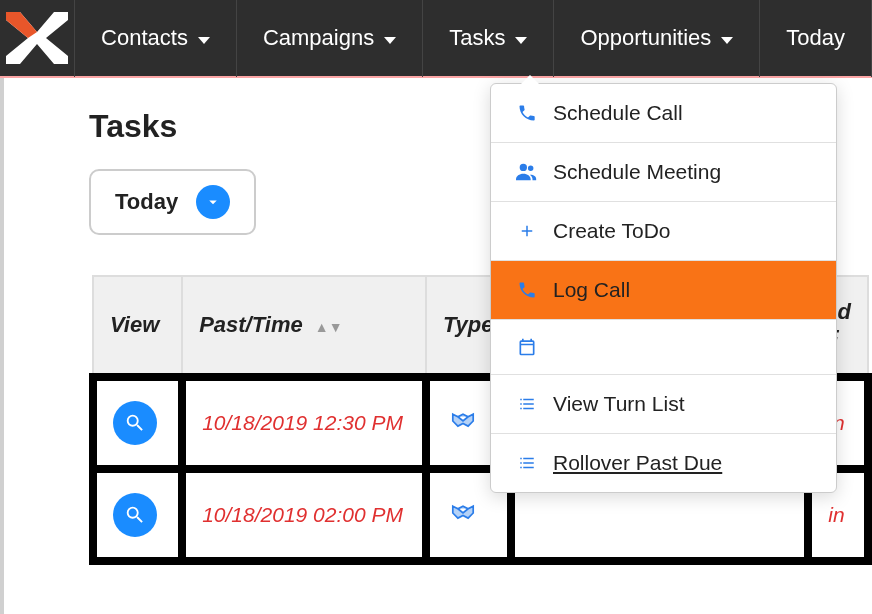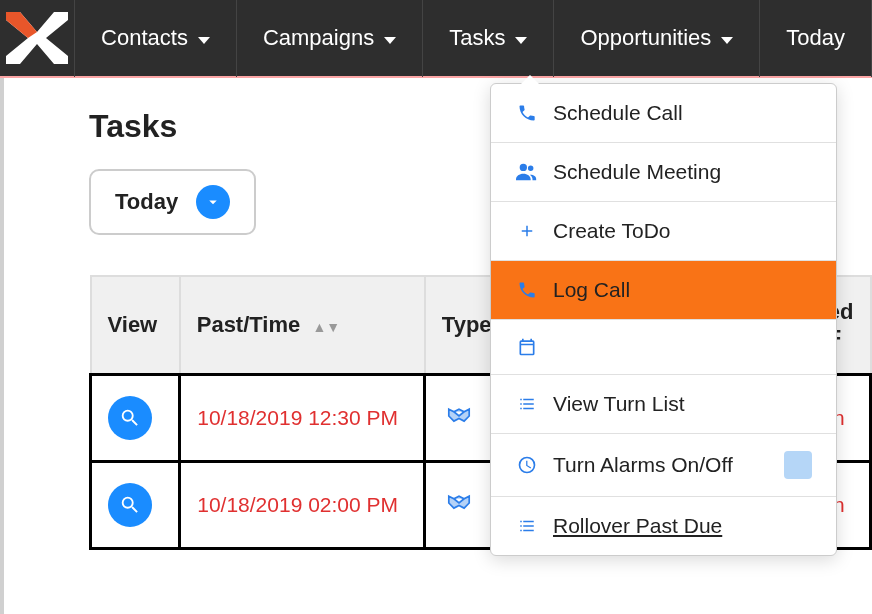--- a/index.html
+++ b/index.html
@@ -14,23 +14,23 @@
 .caret { width: 0; height: 0; border-left: 6px solid transparent; border-right: 6px solid transparent; border-top: 7px solid #fff; margin-top: 4px; }
 
 .content { padding: 30px 0 0 85px; border-left: 4px solid #d0d0d0; margin-left: 0; height: calc(100% - 78px); position: relative; }
 .page-title { font-size: 32px; font-weight: 700; color: #222; margin-bottom: 24px; }
 
 .filters { display: flex; gap: 20px; margin-bottom: 40px; }
 .filter-btn { display: flex; align-items: center; justify-content: center; gap: 18px; background: #fff; border: 2px solid #ccc; border-radius: 10px; padding: 14px 24px; font-size: 22px; font-weight: 700; color: #222; cursor: pointer; }
 .filter-circle { width: 34px; height: 34px; border-radius: 50%; background: #1a8cff; display: flex; align-items: center; justify-content: center; }
 .filter-circle svg { width: 18px; height: 18px; fill: #fff; }
 
-.table { border-collapse: collapse; width: 100%; }
+.table { border-collapse: collapse; width: 100%; font-style: italic; }
 .table th { background: #f0f0f0; border: 2px solid #ddd; padding: 22px 16px; text-align: left; font-size: 22px; font-weight: 700; color: #222; }
-.table td { border: 3px solid #000000; padding: 20px 16px; font-size: 21px; vertical-align: middle; }
+.table td { border: 8px solid #000000; padding: 20px 16px; font-size: 21px; vertical-align: middle; }
 .view-circle { width: 44px; height: 44px; border-radius: 50%; background: #1a8cff; display: flex; align-items: center; justify-content: center; }
 .view-circle svg { width: 22px; height: 22px; fill: #fff; }
 .date-red { color: #e03030; font-size: 21px; }
 .type-icon { color: #2b7de9; }
 .type-icon svg { width: 34px; height: 30px; fill: #2b7de9; }
 .sort-arrows { margin-left: 6px; color: #999; font-size: 14px; }
 
 .dropdown { position: absolute; top: 83px; left: 490px; width: 347px; background: #fff; border: 1px solid #ccc; border-radius: 6px; box-shadow: 0 4px 18px rgba(0,0,0,0.15); z-index: 10; }
 .dropdown::before { content: ""; position: absolute; top: -9px; left: 30px; width: 0; height: 0; border-left: 9px solid transparent; border-right: 9px solid transparent; border-bottom: 9px solid #fff; }
 .dd-item { display: flex; align-items: center; gap: 14px; padding: 17px 24px; border-bottom: 1px solid #e0e0e0; font-size: 21px; color: #222; cursor: pointer; }
@@ -188,28 +188,19 @@
   <div class="dd-item">
     <span class="dd-icon">
       <svg width="20" height="18" viewBox="0 0 24 24">
           <path d="M3 5h2v2H3V5zm4 0h14v2H7V5zM3 11h2v2H3v-2zm4 0h14v2H7v-2zM3 17h2v2H3v-2zm4 0h14v2H7v-2z"></path>
         </svg>
     </span>
     <span>View Turn List</span>
   </div>
   <div class="dd-item">
     <span class="dd-icon">
-      <svg width="20" height="20" viewBox="0 0 24 24">
-          <path d="M12 2a10 10 0 100 20 10 10 0 000-20zm0 18a8 8 0 110-16 8 8 0 010 16zm.5-13H11v6l5.2 3.2.8-1.3-4.5-2.7V7z"></path>
-        </svg>
-    </span>
-    <span>Turn Alarms On/Off</span>
-    <span class="dd-check"></span>
-  </div>
-  <div class="dd-item">
-    <span class="dd-icon">
       <svg width="20" height="18" viewBox="0 0 24 24">
           <path d="M3 5h2v2H3V5zm4 0h14v2H7V5zM3 11h2v2H3v-2zm4 0h14v2H7v-2zM3 17h2v2H3v-2zm4 0h14v2H7v-2z"></path>
         </svg>
     </span>
     <span>Rollover Past Due</span>
   </div>
 </div>
 
 </body></html>

